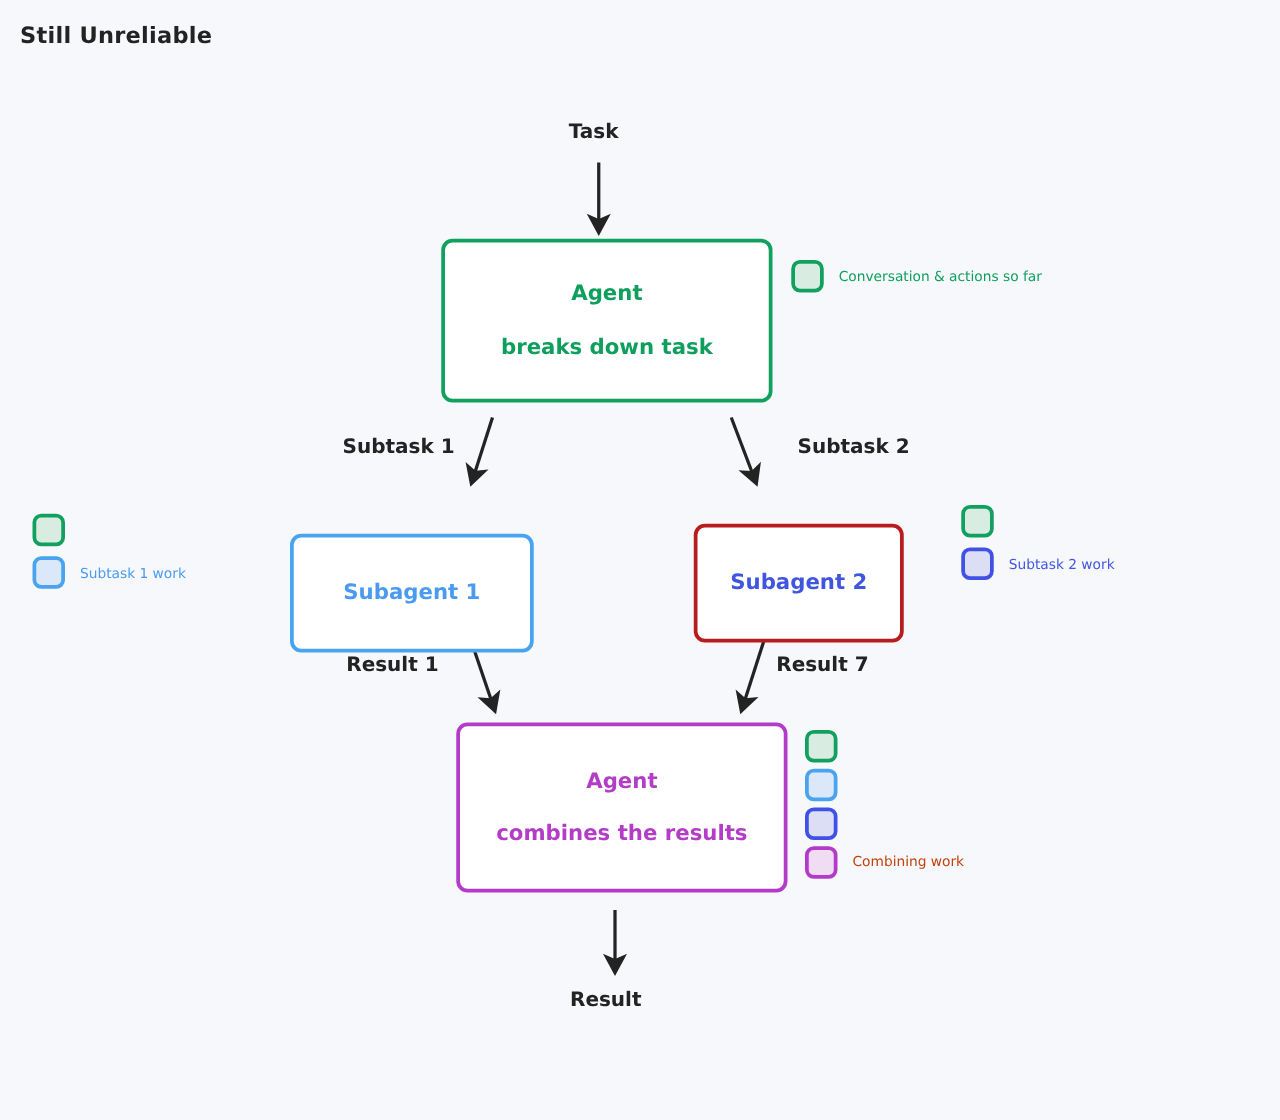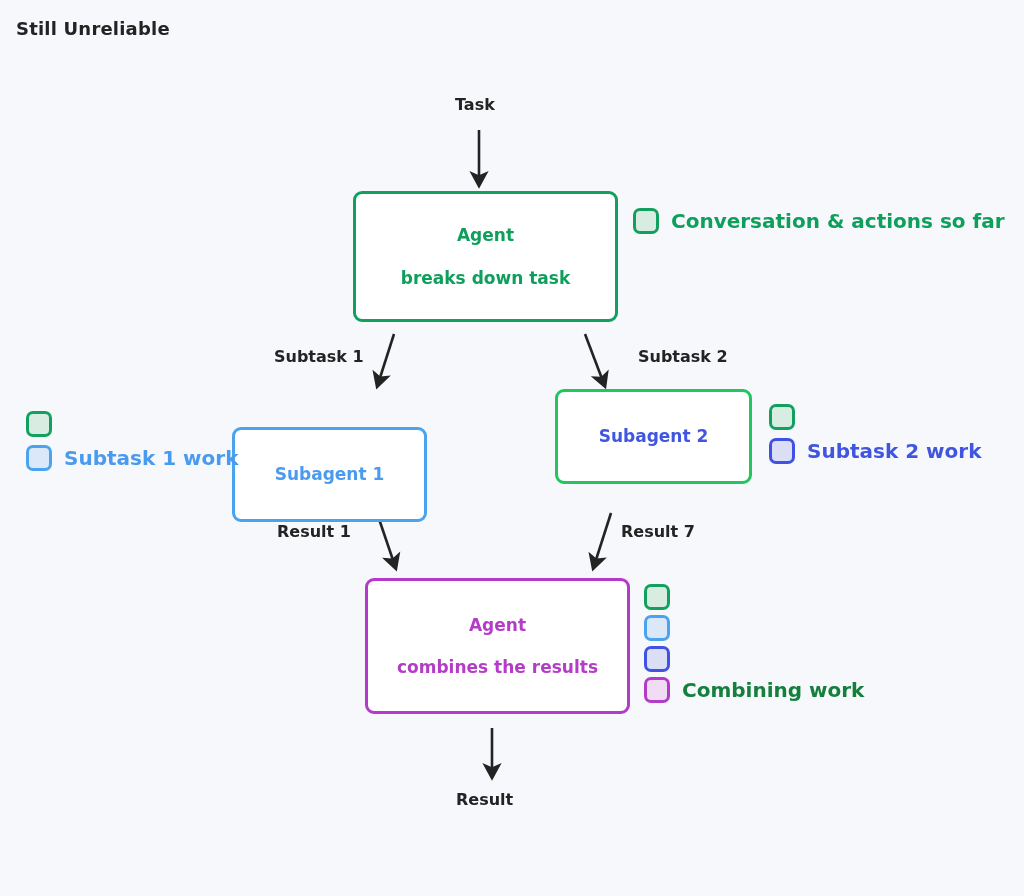--- a/index.html
+++ b/index.html
@@ -59,23 +59,23 @@
 
   #node-subagent-1 {
     left: 232px; top: 402px;
     width: 195px; height: 95px;
     border: 3px solid #4aa3ef;
     margin-top: 25px;
   }
   #node-subagent-1 .line { color: #4a9bef; font-size: 17px; }
 
   #node-subagent-2 {
-    left: 555px; top: 389px;
-    width: 197px; height: 95px;
-    border: 3px solid #22c55e;
+    left: 555px; top: 419px;
+    width: 168px; height: 95px;
+    border: 3px solid #b91c1c;
   }
   #node-subagent-2 .line { color: #4055e0; font-size: 17px; }
 
   #node-agent-bottom {
     left: 365px; top: 578px;
     width: 265px; height: 136px;
     border: 3px solid #b43bc9;
   }
   #node-agent-bottom .line { color: #b33dc6; }
 
@@ -104,29 +104,29 @@
     box-sizing: border-box;
     width: 26px; height: 26px;
     border-radius: 7px;
     flex: none;
   }
   .sw-green  { border: 3px solid #12a05f; background: #d9ece2; }
   .sw-blue   { border: 3px solid #4aa3ef; background: #dbe8fa; }
   .sw-indigo { border: 3px solid #3f52e3; background: #dcdef6; }
   .sw-purple { border: 3px solid #b43bc9; background: #f0dcf3; }
   .legend-text {
-    font-size: 20px;
-    font-weight: 700;
+    font-size: 11px;
+    font-weight: 400;
     white-space: nowrap;
     margin-left: 12px;
   }
   .lt-green  { color: #0f9f5d; }
   .lt-blue   { color: #4a9bef; }
   .lt-indigo { color: #4055e0; }
-  .lt-purple { color: #15803d; }
+  .lt-purple { color: #c2410c; }
 
   #legend-top    { left: 633px; top: 204px; }
   #legend-left   { left: 26px;  top: 407px; }
   #legend-left .legend-row { justify-content: flex-start; }
   #legend-right  { left: 769px; top: 400px; }
   #legend-bottom { left: 644px; top: 581px; }
   #legend-bottom .legend-row { height: 31px; }
 </style>
 </head>
 <body style="background: rgb(247, 248, 251);">

